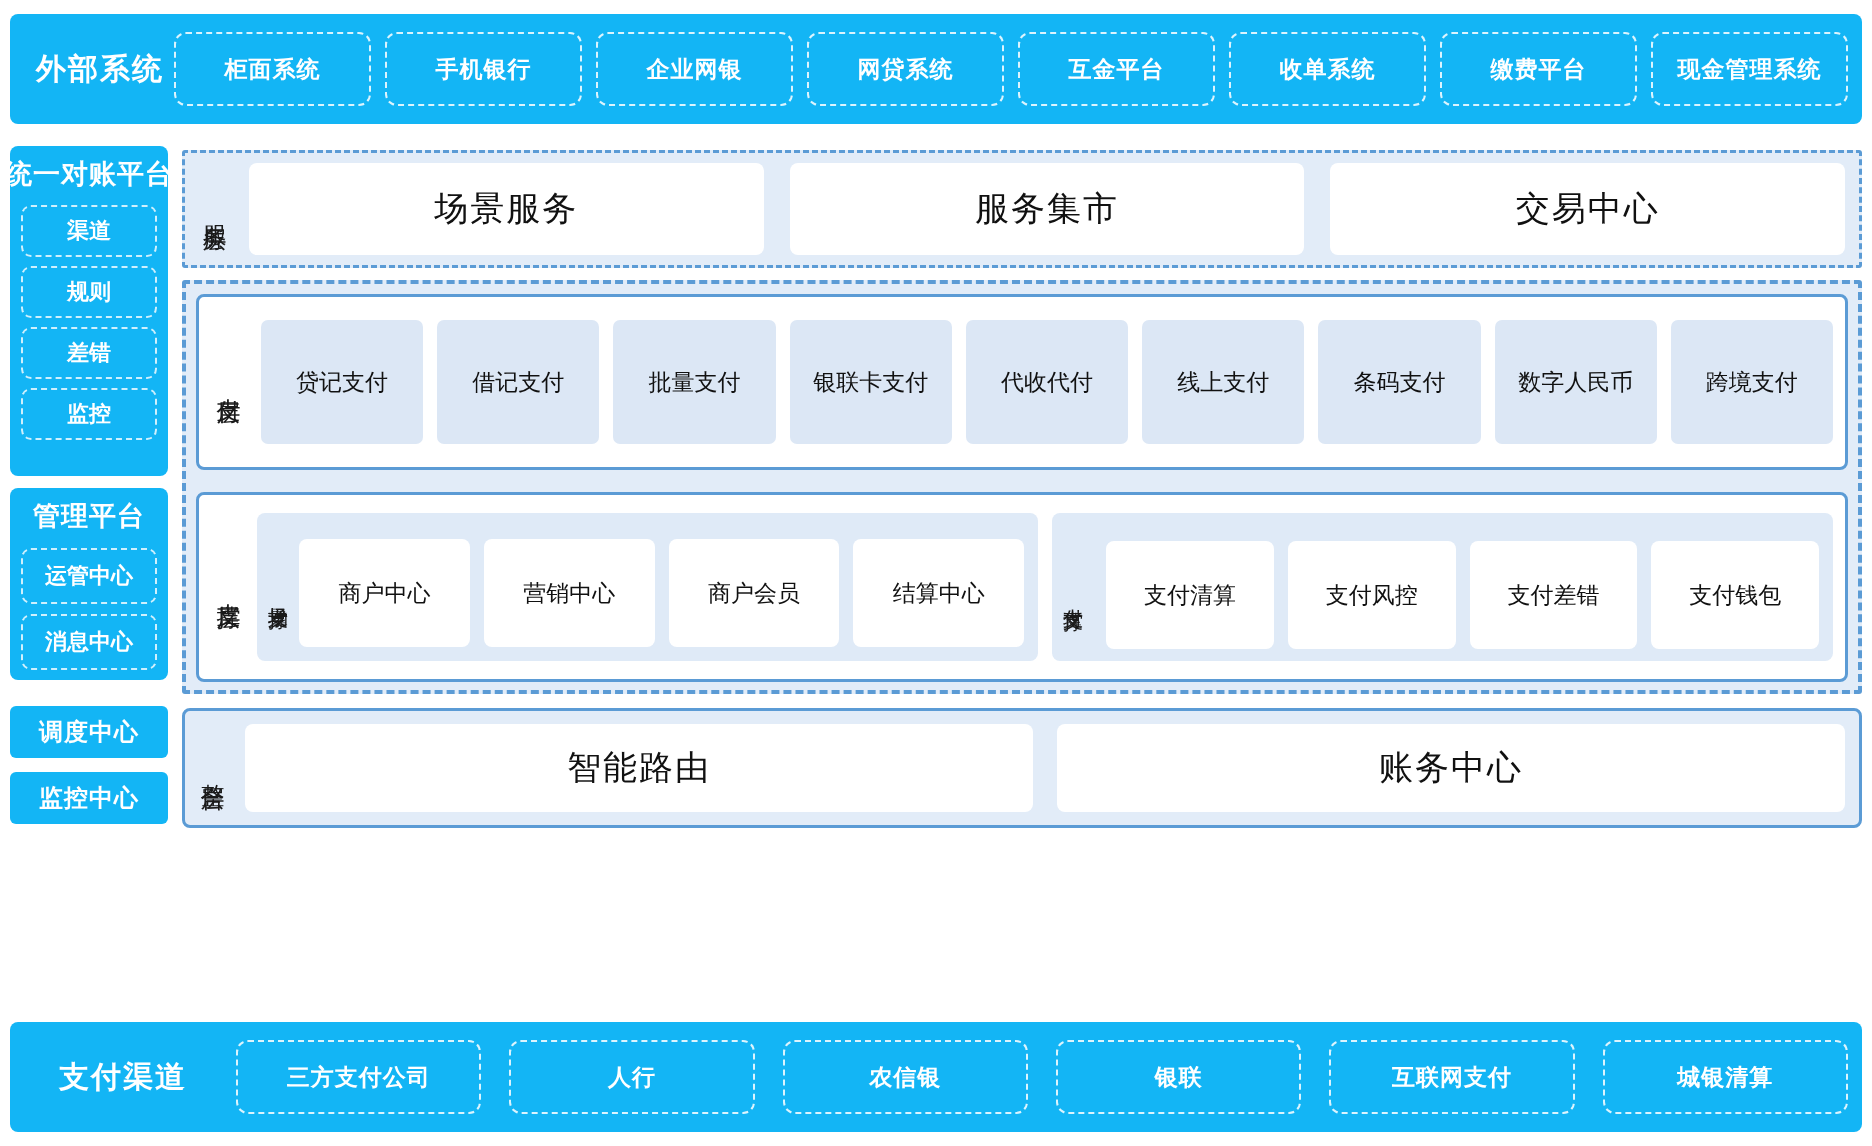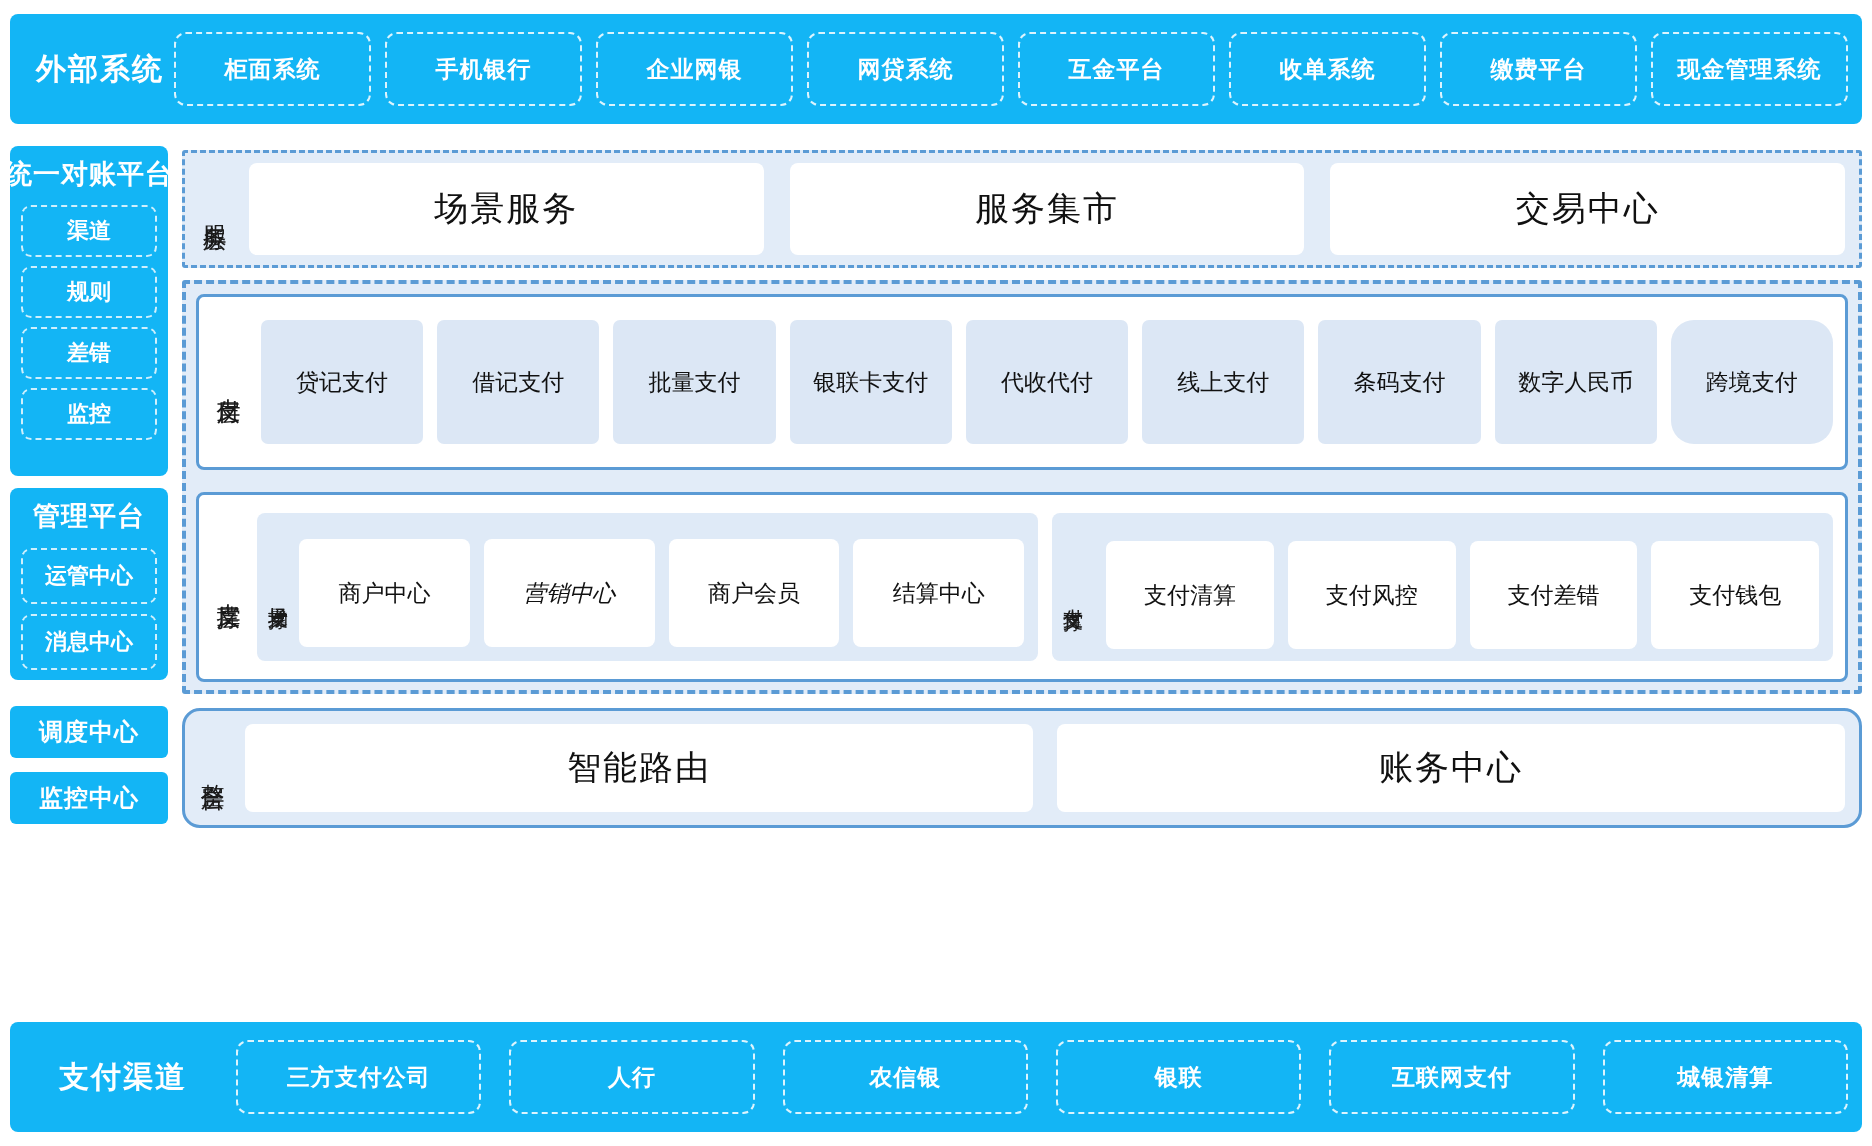--- a/index.html
+++ b/index.html
@@ -236,49 +236,49 @@
   <div class="vlabel" style="width:44px; height:100%;">支付层</div>
   <div id="payment-items" style="display:flex; flex:1 1 auto; gap:14px; align-items:center; height:124px;">
       <div class="lcard" style="flex:1 1 0; height:100%;">贷记支付</div>
       <div class="lcard" style="flex:1 1 0; height:100%;">借记支付</div>
       <div class="lcard" style="flex:1 1 0; height:100%;">批量支付</div>
       <div class="lcard" style="flex:1 1 0; height:100%;">银联卡支付</div>
       <div class="lcard" style="flex:1 1 0; height:100%;">代收代付</div>
       <div class="lcard" style="flex:1 1 0; height:100%;">线上支付</div>
       <div class="lcard" style="flex:1 1 0; height:100%;">条码支付</div>
       <div class="lcard" style="flex:1 1 0; height:100%;">数字人民币</div>
-      <div class="lcard" style="flex:1 1 0; height:100%;border-radius:23px;">跨境支付</div>
+      <div class="lcard" style="flex:1 1 0; height:100%;">跨境支付</div>
     </div>
 </div>
 
 <div class="solid-panel" style="left:196px; top:492px; width:1652px; height:190px; padding:0 12px 0 8px; gap:6px;">
   <div class="vlabel" style="width:44px; height:100%;">支撑层</div>
   <div id="support-groups" style="display:flex; flex:1 1 auto; gap:14px; align-items:center; height:148px;">
       <div class="group-tray" style="flex:1 1 0; gap:6px; padding:12px 14px 0 6px;">
         <div class="vlabel small" style="width:30px; height:100%;">场景支撑</div>
         <div style="display:flex; flex:1 1 auto; gap:14px; height:108px; align-items:center;">
           <div class="wcard" style="flex:1 1 0; height:100%; font-size:23px; letter-spacing:0;">商户中心</div>
-          <div class="wcard" style="flex:1 1 0; height:100%; font-size:23px; letter-spacing:0;font-style:italic;">营销中心</div>
+          <div class="wcard" style="flex:1 1 0; height:100%; font-size:23px; letter-spacing:0;">营销中心</div>
           <div class="wcard" style="flex:1 1 0; height:100%; font-size:23px; letter-spacing:0;">商户会员</div>
           <div class="wcard" style="flex:1 1 0; height:100%; font-size:23px; letter-spacing:0;">结算中心</div>
         </div>
       </div>
       <div class="group-tray" style="flex:1 1 0; gap:18px; padding:16px 14px 0 6px;">
         <div class="vlabel small" style="width:30px; height:100%;">支付支撑</div>
         <div style="display:flex; flex:1 1 auto; gap:14px; height:108px; align-items:center;">
           <div class="wcard" style="flex:1 1 0; height:100%; font-size:23px; letter-spacing:0;">支付清算</div>
           <div class="wcard" style="flex:1 1 0; height:100%; font-size:23px; letter-spacing:0;">支付风控</div>
           <div class="wcard" style="flex:1 1 0; height:100%; font-size:23px; letter-spacing:0;">支付差错</div>
           <div class="wcard" style="flex:1 1 0; height:100%; font-size:23px; letter-spacing:0;">支付钱包</div>
         </div>
       </div>
     </div>
 </div>
 
-<div class="solid-panel" style="left:182px; top:708px; width:1680px; height:120px; background:#e2ecf8; padding:0 14px 0 8px; gap:12px;border-radius:18px;">
+<div class="solid-panel" style="left:182px; top:708px; width:1680px; height:120px; background:#e2ecf8; padding:0 14px 0 8px; gap:12px;">
   <div class="vlabel" style="width:40px; height:100%;">整合层</div>
   <div id="integration-items" style="display:flex; flex:1 1 auto; gap:24px; height:88px;">
       <div class="wcard" style="flex:1 1 0;">智能路由</div>
       <div class="wcard" style="flex:1 1 0;">账务中心</div>
     </div>
 </div>
 
 <div class="band" style="left:10px; top:1022px; width:1852px; height:110px; padding:0 14px 0 0;">
   <div class="band-title" style="width:226px;">支付渠道</div>
   <div class="band-items" id="channel-items" style="padding:18px 0; gap:28px;">

